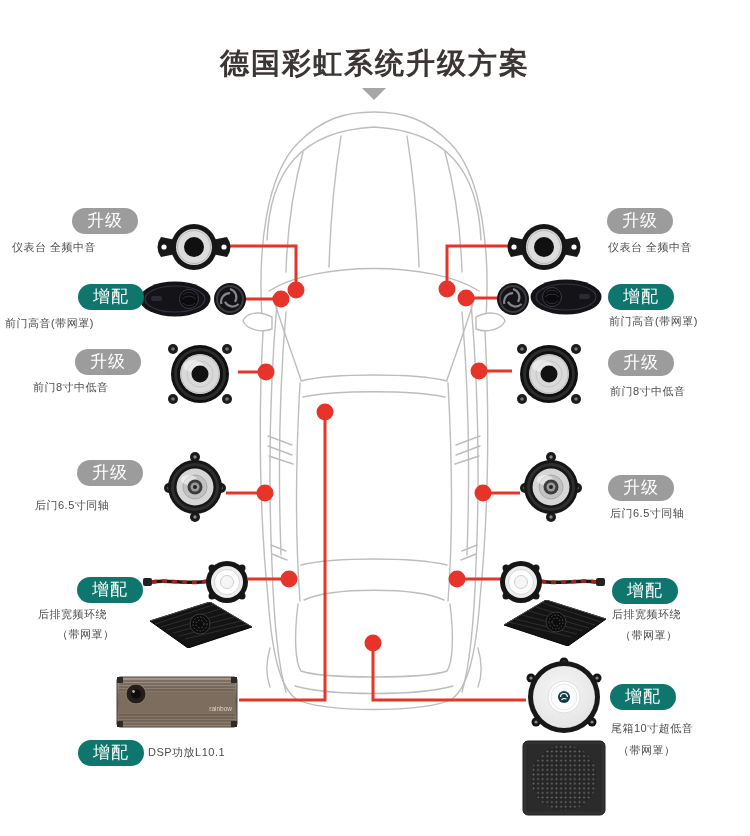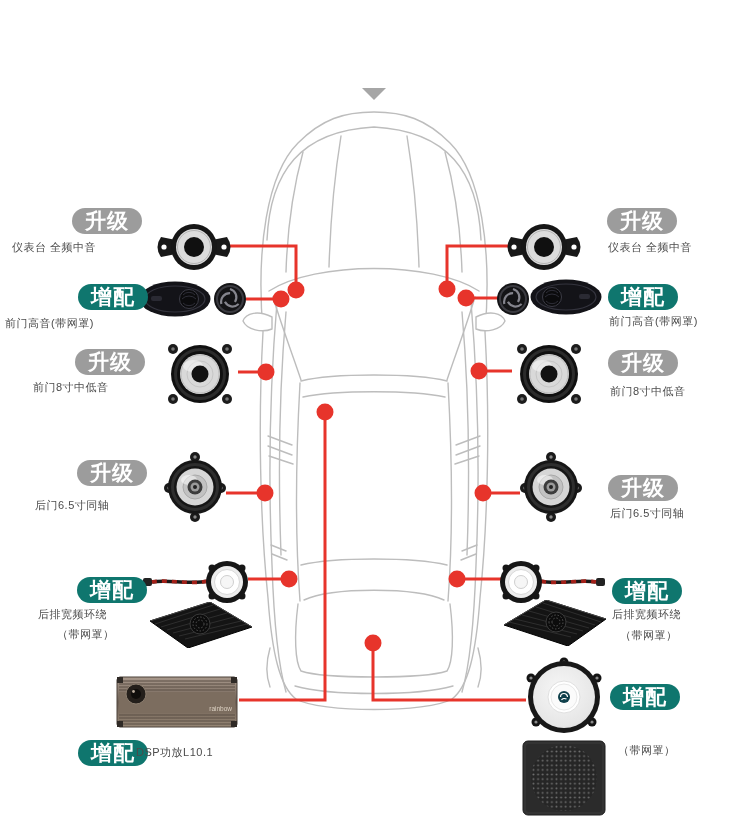--- a/index.html
+++ b/index.html
@@ -4,34 +4,35 @@
 <style>
   html,body{margin:0;padding:0;background:#ffffff;}
   .canvas{position:relative;width:750px;height:836px;background:#fff;overflow:hidden;
           font-family:"Liberation Sans","DejaVu Sans",sans-serif;}
   .page-title{position:absolute;left:0;top:44px;width:750px;margin:0;text-align:center;
           font-size:29px;font-weight:700;color:#3b3533;letter-spacing:2px;}
   .title-arrow{position:absolute;left:362px;top:88px;width:0;height:0;
           border-left:12px solid transparent;border-right:12px solid transparent;
           border-top:12px solid #a6a6a6;}
   .badge{position:absolute;box-sizing:border-box;min-width:66px;text-align:center;
-          padding:2px 13px;border-radius:14px;color:#fff;font-size:21px;font-weight:700;
+          padding:2px 13px;border-radius:14px;color:#fff;font-size:17px;font-weight:400;
           letter-spacing:1px;line-height:22px;white-space:nowrap;}
   .b-gray{background:#9c9c9c;}
   .b-red{background:#0f766e;}
   .lbl{position:absolute;font-size:11px;line-height:21px;color:#4b4b4b;
           letter-spacing:0.5px;white-space:nowrap;}
   .spk{position:absolute;}
   .flip{transform:scaleX(-1);}
 </style>
 </head>
 <body>
 
 <div class="canvas">
 
+  <h1 class="page-title">德国彩虹系统升级方案</h1>
   <div class="title-arrow"></div>
 
   <svg class="spk" style="left:0;top:0" width="750" height="836" viewBox="0 0 750 836">
     <g fill="none" stroke="#bdbdbd" stroke-width="1.4" stroke-linecap="round" stroke-linejoin="round">
       <path d="M263,332 C256,248 267,174 298,143 C322,119 344,112 374,112 C404,112 426,119 450,143 C481,174 492,248 485,332 C490,420 488,520 480,598 C476,654 468,687 452,699 C428,713 320,713 296,699 C280,687 272,654 268,598 C260,520 258,420 263,332 Z" fill="#ffffff"></path>
       <path d="M267,240 C270,172 300,131 374,127 C448,131 478,172 481,240"></path>
       <path d="M303,152 C291,196 287,240 286,272"></path>
       <path d="M341,136 C333,185 330,235 329,267"></path>
       <path d="M407,136 C415,185 418,235 419,267"></path>
       <path d="M445,152 C457,196 461,240 462,272"></path>
@@ -370,34 +371,35 @@
   <div class="lbl" style="left:33px;top:377px">前门8寸中低音</div>
 
   <span class="badge b-gray" style="left:77px;top:460px">升级</span>
   <div class="lbl" style="left:35px;top:495px">后门6.5寸同轴</div>
 
   <span class="badge b-red" style="left:77px;top:577px">增配</span>
   <div class="lbl" style="left:38px;top:604px">后排宽频环绕</div>
   <div class="lbl" style="left:57px;top:624px">（带网罩）</div>
 
   <span class="badge b-red" style="left:78px;top:740px">增配</span>
-  <div class="lbl" style="left:136px;top:742px">DSP功放L10.1</div>
+  <div class="lbl" style="left:148px;top:742px">DSP功放L10.1</div>
 
   <span class="badge b-gray" style="left:607px;top:208px">升级</span>
   <div class="lbl" style="left:608px;top:237px">仪表台 全频中音</div>
 
   <span class="badge b-red" style="left:608px;top:284px">增配</span>
   <div class="lbl" style="left:609px;top:311px">前门高音(带网罩)</div>
 
   <span class="badge b-gray" style="left:608px;top:350px">升级</span>
   <div class="lbl" style="left:610px;top:381px">前门8寸中低音</div>
 
   <span class="badge b-gray" style="left:608px;top:475px">升级</span>
   <div class="lbl" style="left:610px;top:503px">后门6.5寸同轴</div>
 
   <span class="badge b-red" style="left:612px;top:578px">增配</span>
   <div class="lbl" style="left:612px;top:604px">后排宽频环绕</div>
   <div class="lbl" style="left:620px;top:625px">（带网罩）</div>
 
   <span class="badge b-red" style="left:610px;top:684px">增配</span>
+  <div class="lbl" style="left:611px;top:718px">尾箱10寸超低音</div>
   <div class="lbl" style="left:618px;top:740px">（带网罩）</div>
 
 </div>
 
 </body></html>

